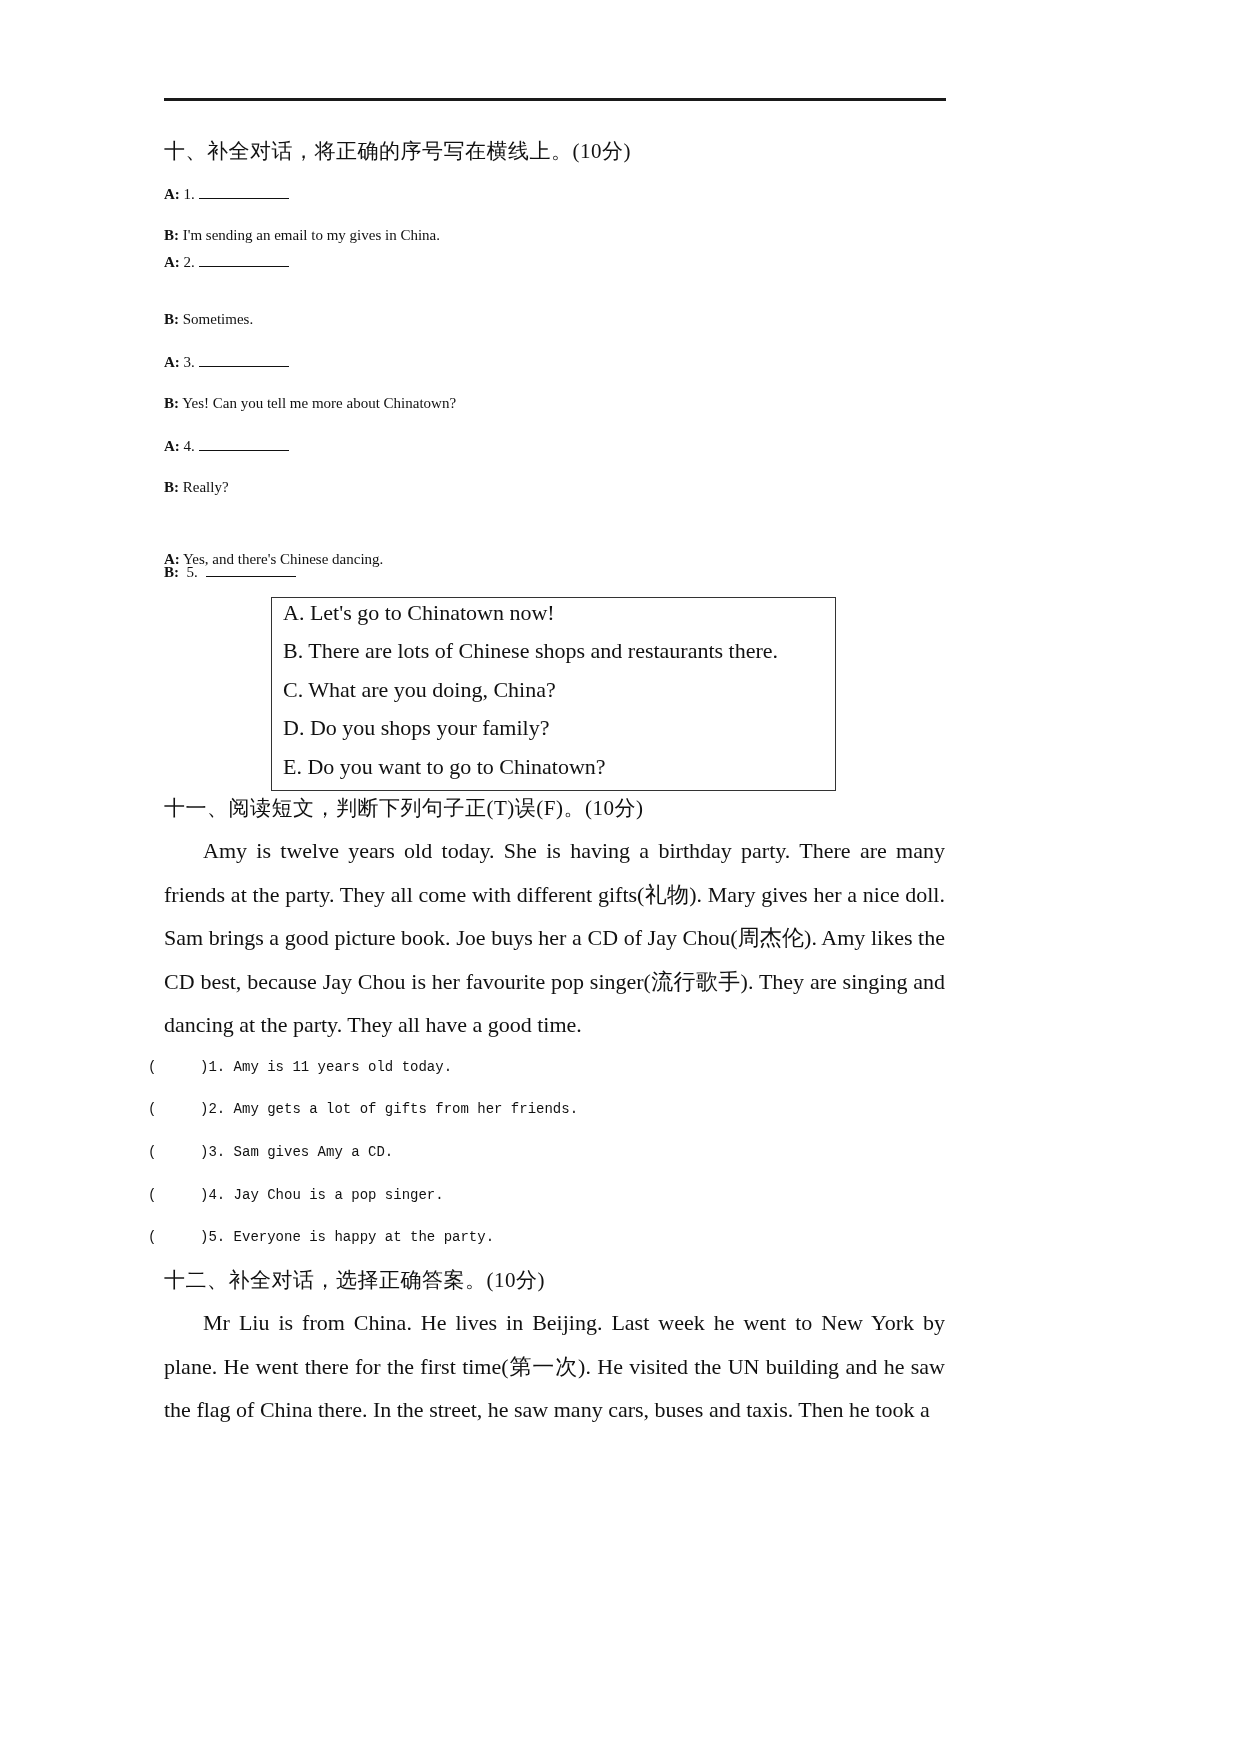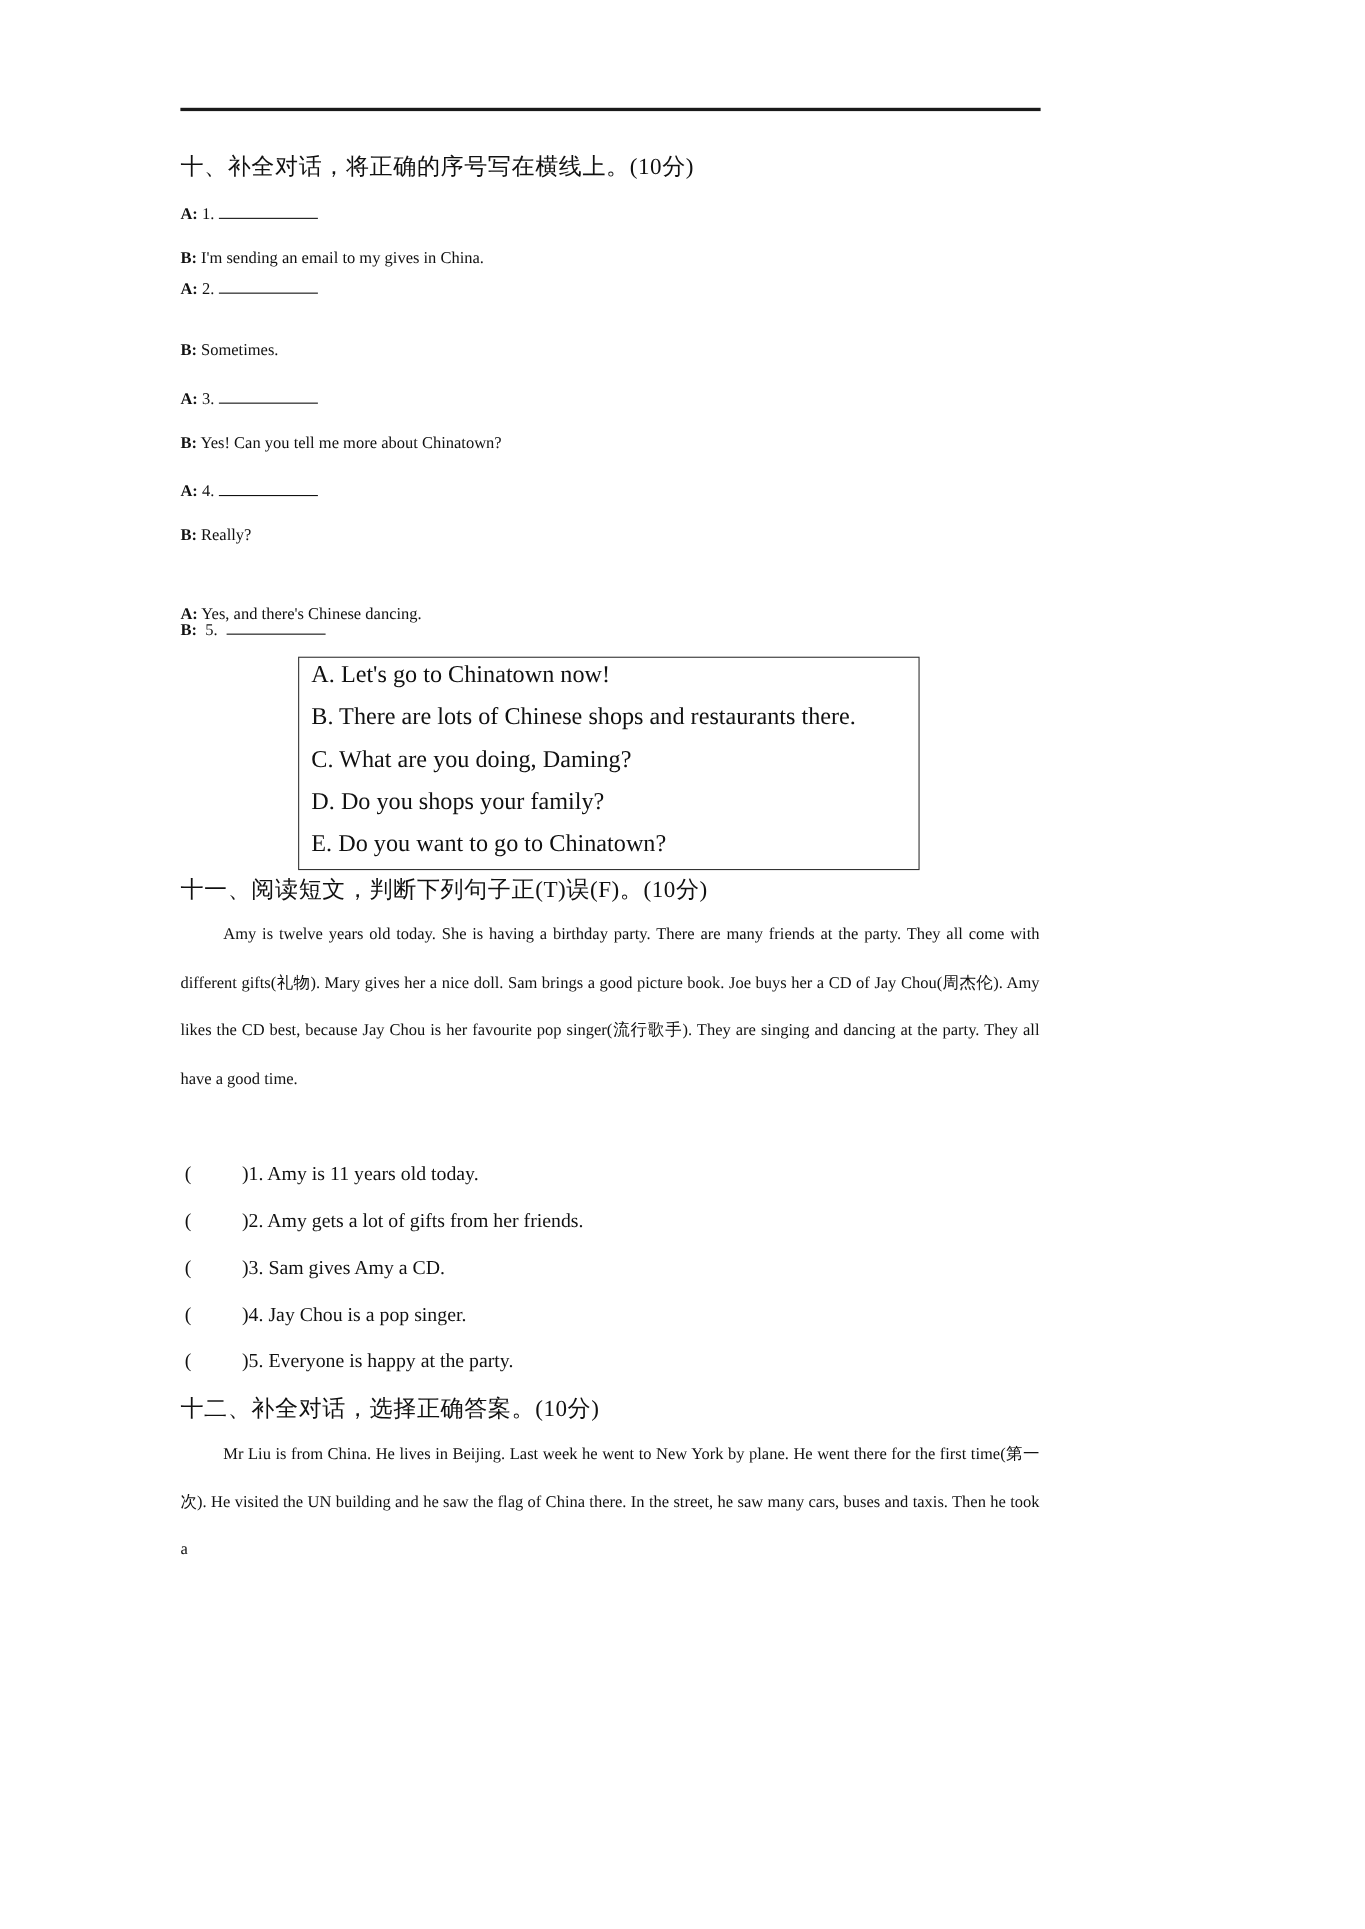--- a/index.html
+++ b/index.html
@@ -18,24 +18,24 @@
   }
   .cn { font-family: Liberation Serif, serif; font-size: 21px; letter-spacing: 0.5px; }
   .b { font-weight: bold; }
   .blank { display: inline-block; width: 90px; border-bottom: 1.5px solid #111; height: 20px; vertical-align: baseline; margin-left: 4px; }
   .options {
     position: absolute; left: 271px; top: 597px; width: 563px; height: 192px;
     border: 1.5px solid #333;
   }
   .opt { position: absolute; left: 11px; font-size: 22px; line-height: 30px; white-space: nowrap; }
   .para {
-    position: absolute; left: 164px; width: 781px; font-size: 15px; line-height: 43.5px;
+    position: absolute; left: 164px; width: 781px; font-size: 22px; line-height: 43.5px;
     text-align: justify; text-indent: 39px;
   }
-  .tf { position: absolute; left: 168px; font-size: 18px; line-height: 30px; white-space: nowrap; }
+  .tf { position: absolute; left: 148px; font-size: 14px; line-height: 30px; white-space: nowrap; font-family: Liberation Mono, monospace; }
   .tf .paren-l { display: inline-block; width: 52px; }
 </style>
 </head>
 <body>
 
 <div class="rule"></div>
 
 <div class="line cn" style="top:136px">十、补全对话，将正确的序号写在横线上。(10分)</div>
 
 <div class="line" style="top:178px"><span class="b">A:</span> <span>1.</span><span class="blank"></span></div>
@@ -45,21 +45,21 @@
 <div class="line" style="top:346px"><span class="b">A:</span> <span>3.</span><span class="blank"></span></div>
 <div class="line" style="top:388px"><span class="b">B:</span> <span>Yes! Can you tell me more about Chinatown?</span></div>
 <div class="line" style="top:430px"><span class="b">A:</span> <span>4.</span><span class="blank"></span></div>
 <div class="line" style="top:472px"><span class="b">B:</span> <span>Really?</span></div>
 <div class="line" style="top:544px"><span class="b">A:</span> <span>Yes, and there's Chinese dancing.</span></div>
 <div class="line" style="top:556px"><span class="b">B:</span>&nbsp; <span>5.</span>&nbsp;<span class="blank"></span></div>
 
 <div class="options">
   <div class="opt" style="top:0px">A. Let's go to Chinatown now!</div>
   <div class="opt" style="top:38px">B. There are lots of Chinese shops  and restaurants there.</div>
-  <div class="opt" style="top:77px">C. What are you doing, Daming?</div>
+  <div class="opt" style="top:77px">C. What are you doing, China?</div>
   <div class="opt" style="top:115px">D. Do you shops your family?</div>
   <div class="opt" style="top:154px">E. Do you want to go to Chinatown?</div>
 </div>
 
 <div class="line cn" style="top:793px">十一、阅读短文，判断下列句子正(T)误(F)。(10分)</div>
 <div class="para" style="top:829px">Amy is twelve years old today. She is having a birthday party. There are many friends at the party. They all come with different gifts(礼物). Mary gives her a nice doll. Sam brings a good picture book. Joe buys her a CD of Jay Chou(周杰伦). Amy likes the CD best, because Jay Chou is her favourite pop singer(流行歌手). They are singing and dancing at the party. They all have a good time.</div>
 
 <div class="tf" style="top:1052px"><span class="paren-l">(</span><span>)</span><span>1. Amy is 11 years old today.</span></div>
 <div class="tf" style="top:1094px"><span class="paren-l">(</span><span>)</span><span>2. Amy gets a lot of gifts from her friends.</span></div>
 <div class="tf" style="top:1137px"><span class="paren-l">(</span><span>)</span><span>3. Sam gives Amy a CD.</span></div>

